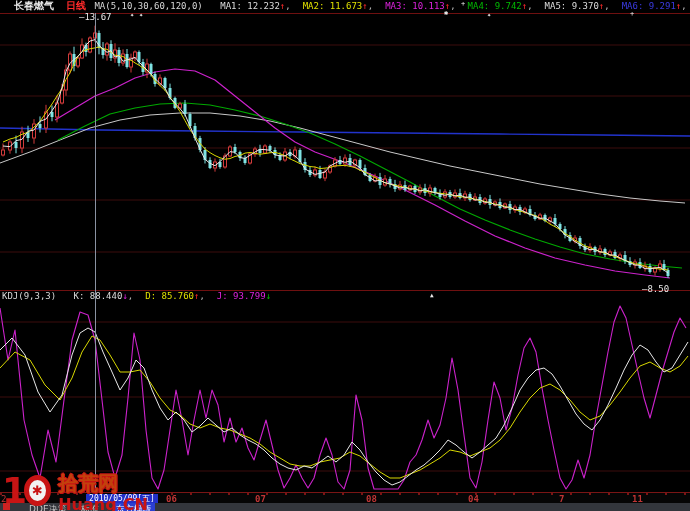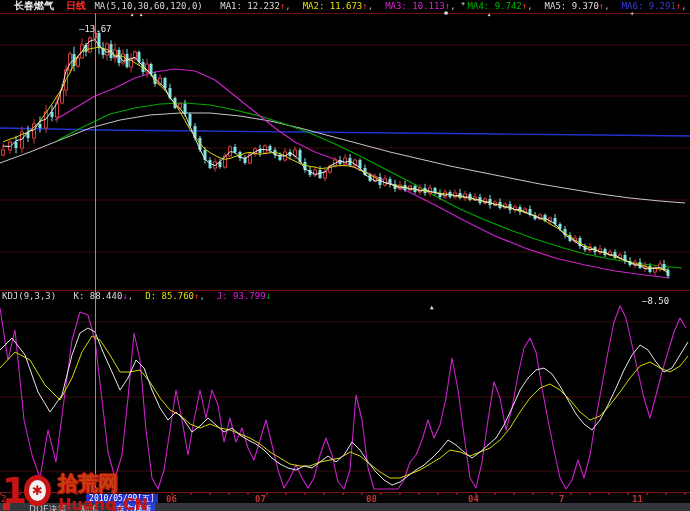--- a/index.html
+++ b/index.html
@@ -5,21 +5,21 @@
   html,body{margin:0;padding:0;}
   body{width:690px;height:511px;background:#000;position:relative;overflow:hidden;
        font-family:"DejaVu Sans Mono","Liberation Mono",monospace;}
   .abs{position:absolute;}
   .hdr{top:0;left:2px;right:0;height:13px;font-size:9px;line-height:12px;white-space:nowrap;color:#d8d8d8;}
   .hdr b.title{font-size:10px;color:#e8e8e8;font-weight:bold;margin-left:12px;}
   .hline{left:0;right:0;height:1px;background:#6e1010;}
   .ma-item{margin-left:12px;}
   .arrow-up{color:#ff2a2a;}
   .kdjhdr{top:291px;left:2px;right:0;height:12px;font-size:9px;line-height:11px;white-space:nowrap;color:#d8d8d8;}
-  .marker{color:#e8e8e8;font-size:9px;line-height:9px;z-index:3;margin-top:12px;}
+  .marker{color:#e8e8e8;font-size:9px;line-height:9px;z-index:3;}
   .star{color:#f0f0f0;font-size:7px;line-height:7px;z-index:3;}
   .axis{top:492px;left:0;right:0;height:11px;background:#050505;border-top:1px solid #7a1515;}
   .mon{position:absolute;top:1px;color:#c03535;font-size:9px;font-weight:bold;line-height:10px;}
   .tickrow{position:absolute;top:0;left:0;right:0;height:2px;
            background:repeating-linear-gradient(to right,#7a1515 0 2px,transparent 2px 19px);}
   .datebox{position:absolute;top:1px;left:86px;width:72px;height:10px;background:#2230c8;color:#fff;
            font-size:8px;line-height:10px;text-align:center;z-index:4;}
   .leftpartial{position:absolute;top:1px;left:1px;color:#c03535;font-size:9px;z-index:2;}
   .footer{top:503px;left:0;right:0;height:8px;background:#33363c;overflow:hidden;z-index:6;
           font-family:"DejaVu Sans","Liberation Sans",sans-serif;}

